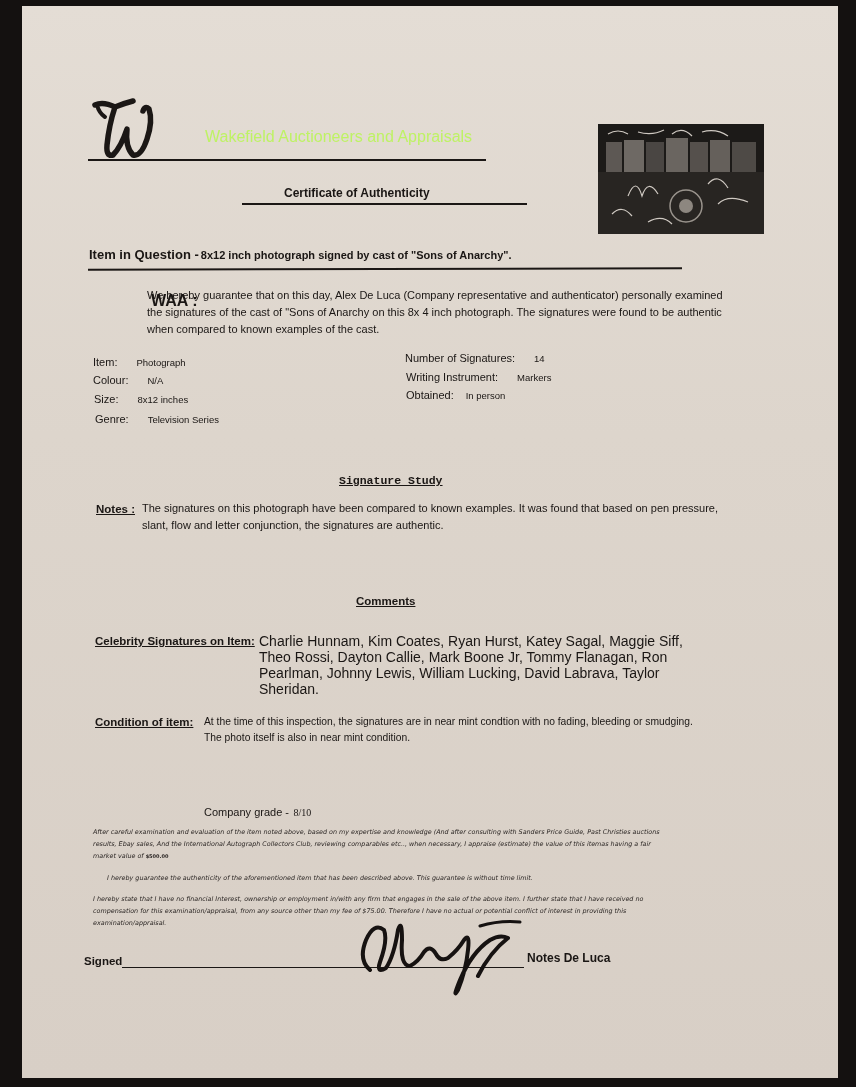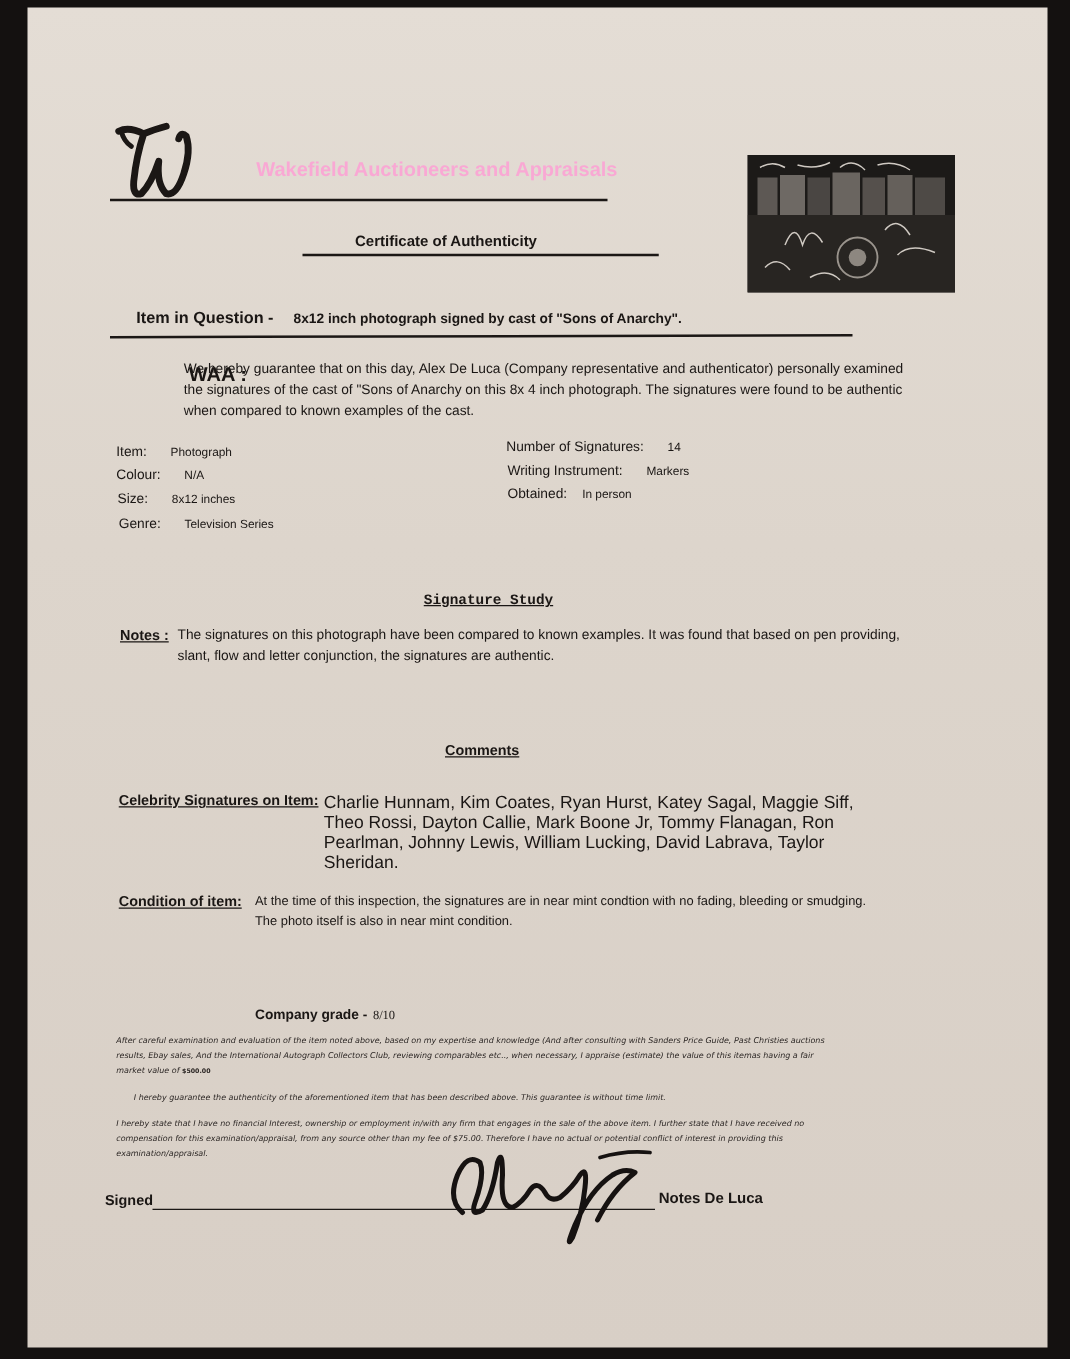--- a/index.html
+++ b/index.html
@@ -17,40 +17,40 @@
       width: 816px; height: 1072px;
       background: linear-gradient(180deg, #e4ddd5 0%, #ddd5cc 40%, #d8cfc6 100%);
     }
     .abs { position: absolute; }
     .logo {
       left: 85px; top: 95px;
       width: 90px; height: 70px;
     }
     .company-name {
       left: 205px; top: 128px;
-      font-size: 16px; font-weight: bold; color: #f9a8d4;
+      font-size: 16px; font-weight: normal; color: #bef264;
       white-space: nowrap;
     }
     .rule { position: absolute; background: #1b1715; height: 2px; }
     .cert-title {
       left: 284px; top: 186px;
       font-size: 12px; font-weight: bold; white-space: nowrap;
     }
     .photo {
       left: 598px; top: 124px;
       width: 166px; height: 110px;
       background: #1a1816;
       overflow: hidden;
     }
     .item-q {
       left: 89px; top: 245px;
       white-space: nowrap;
     }
-    .item-q .lbl { font-size: 13px; font-weight: bold; margin-left: 20px; }
-    .item-q .val { font-size: 11px; font-weight: bold; margin-left: 16px; }
+    .item-q .lbl { font-size: 13px; font-weight: bold; }
+    .item-q .val { font-size: 11px; font-weight: bold; margin-left: 2px; }
     .waa-label {
       left: 103px; top: 292px;
       font-size: 16px; font-weight: bold; white-space: nowrap; margin-left: 48px;
     }
     .waa-text {
       left: 147px; top: 287px;
       width: 580px;
       font-size: 11.3px; line-height: 17px;
     }
     .field { font-size: 11px; white-space: nowrap; }
@@ -65,21 +65,21 @@
     }
     .body-text { font-size: 11px; line-height: 17px; }
     .small-text { font-size: 14px; line-height: 16px; }
     .fine {
       font-family: "DejaVu Sans", sans-serif;
       font-style: italic;
       font-size: 6.4px; line-height: 12px;
       color: #2a2523;
     }
     .grade { left: 204px; top: 802px; white-space: nowrap; }
-    .grade .k { font-size: 11px; font-weight: bold; text-align: right; }
+    .grade .k { font-size: 11px; font-weight: normal; text-align: right; }
     .grade .v { font-size: 10px; font-family: "Liberation Serif", serif; }
     .signed-label { left: 84px; top: 955px; font-size: 11.5px; font-weight: bold; }
     .signer { left: 527px; top: 951px; font-size: 12px; font-weight: bold; white-space: nowrap; }
     .signature { left: 340px; top: 900px; width: 200px; height: 100px; }
     .tiny-money { font-size: 5px; font-weight: bold; font-style: normal; }
   </style>
 </head>
 <body>
 
 <div class="paper"></div>
@@ -138,21 +138,21 @@
 </div>
 <div class="abs field" style="left:406px; top:371px;">
   <span class="k">Writing Instrument:</span><span class="v">Markers</span>
 </div>
 <div class="abs field" style="left:406px; top:389px;">
   <span class="k">Obtained:</span><span class="v" style="margin-left:12px;">In person</span>
 </div>
 
 <div class="abs section-title" style="left:339px; top:474px;font-family:Liberation Mono, monospace;">Signature Study</div>
 <div class="abs label-u" style="left:96px; top:503px;">Notes :</div>
-<div class="abs body-text" style="left:142px; top:500px; width:590px;">The signatures on this photograph have been compared to known examples. It was found that based on pen providing, slant, flow and letter conjunction, the signatures are authentic.</div>
+<div class="abs body-text" style="left:142px; top:500px; width:590px;">The signatures on this photograph have been compared to known examples. It was found that based on pen pressure, slant, flow and letter conjunction, the signatures are authentic.</div>
 
 <div class="abs section-title" style="left:356px; top:595px;">Comments</div>
 <div class="abs label-u" style="left:95px; top:635px;">Celebrity Signatures on Item:</div>
 <div class="abs small-text" style="left:259px; top:633px; width:440px;">Charlie Hunnam, Kim Coates, Ryan Hurst, Katey Sagal, Maggie Siff, Theo Rossi, Dayton Callie, Mark Boone Jr, Tommy Flanagan, Ron Pearlman, Johnny Lewis, William Lucking, David Labrava, Taylor Sheridan.</div>
 
 <div class="abs label-u" style="left:95px; top:716px;">Condition of item:</div>
 <div class="abs small-text" style="left:204px; top:714px; width:500px; font-size:10.3px;">At the time of this inspection, the signatures are in near mint condtion with no fading, bleeding or smudging. The photo itself is also in near mint condition.</div>
 
 <div class="abs grade">
   <span class="k">Company grade -</span>

